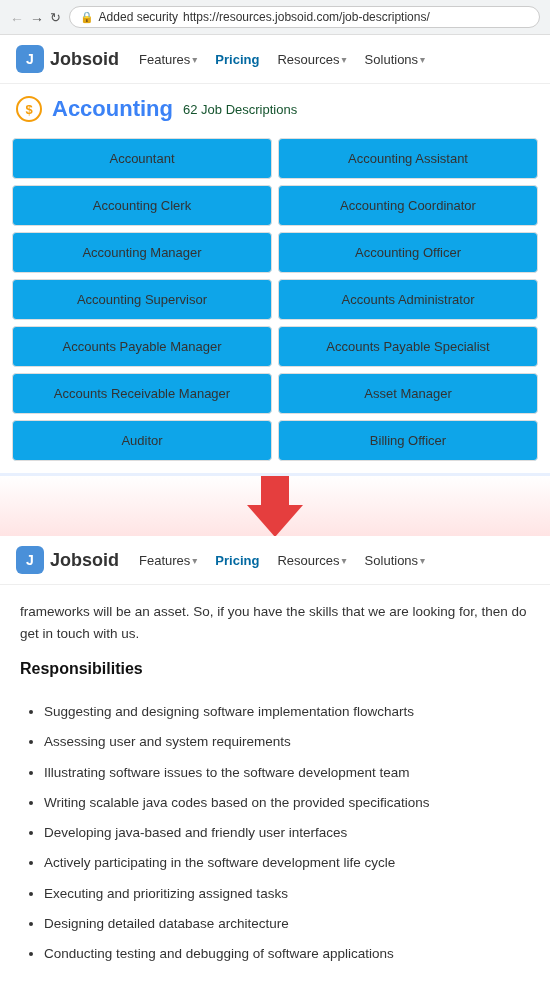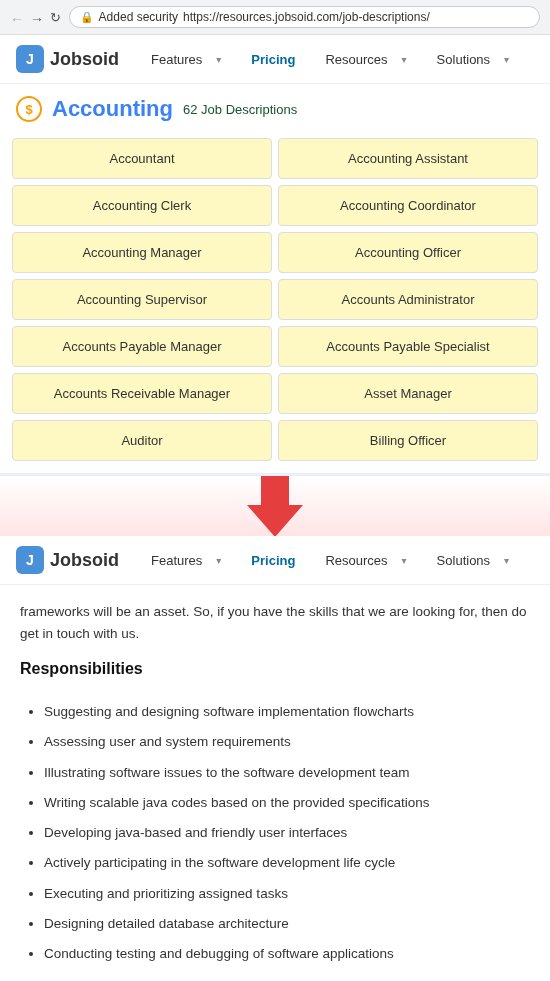--- a/index.html
+++ b/index.html
@@ -79,23 +79,22 @@
       display: flex;
       gap: 18px;
       align-items: center;
       font-size: 13px;
     }
     .nav-link {
       color: #333;
       text-decoration: none;
       display: flex;
       align-items: center;
-      gap: 14px;
+      gap: 2px;
       cursor: pointer;
-      margin-left: 12px;
     }
     .nav-link.active { color: #0369a1; font-weight: 600; }
     .nav-chevron { font-size: 10px; color: #888; }
 
     
     .category-header {
       display: flex;
       align-items: center;
       gap: 10px;
       padding: 12px 16px 8px;
@@ -130,21 +129,21 @@
       padding: 8px 12px 12px;
     }
     .job-card {
       border: 1px solid #ddd;
       border-radius: 4px;
       padding: 12px 10px;
       text-align: center;
       cursor: pointer;
       font-size: 13px;
       color: #333;
-      background: #fef9c3;
+      background: #0ea5e9;
       transition: background 0.15s;
     }
 
     
     .arrow-overlay {
       position: relative;
       height: 60px;
       background: linear-gradient(to bottom, #fff 0%, #ffe4e4 100%);
       display: flex;
       align-items: center;

